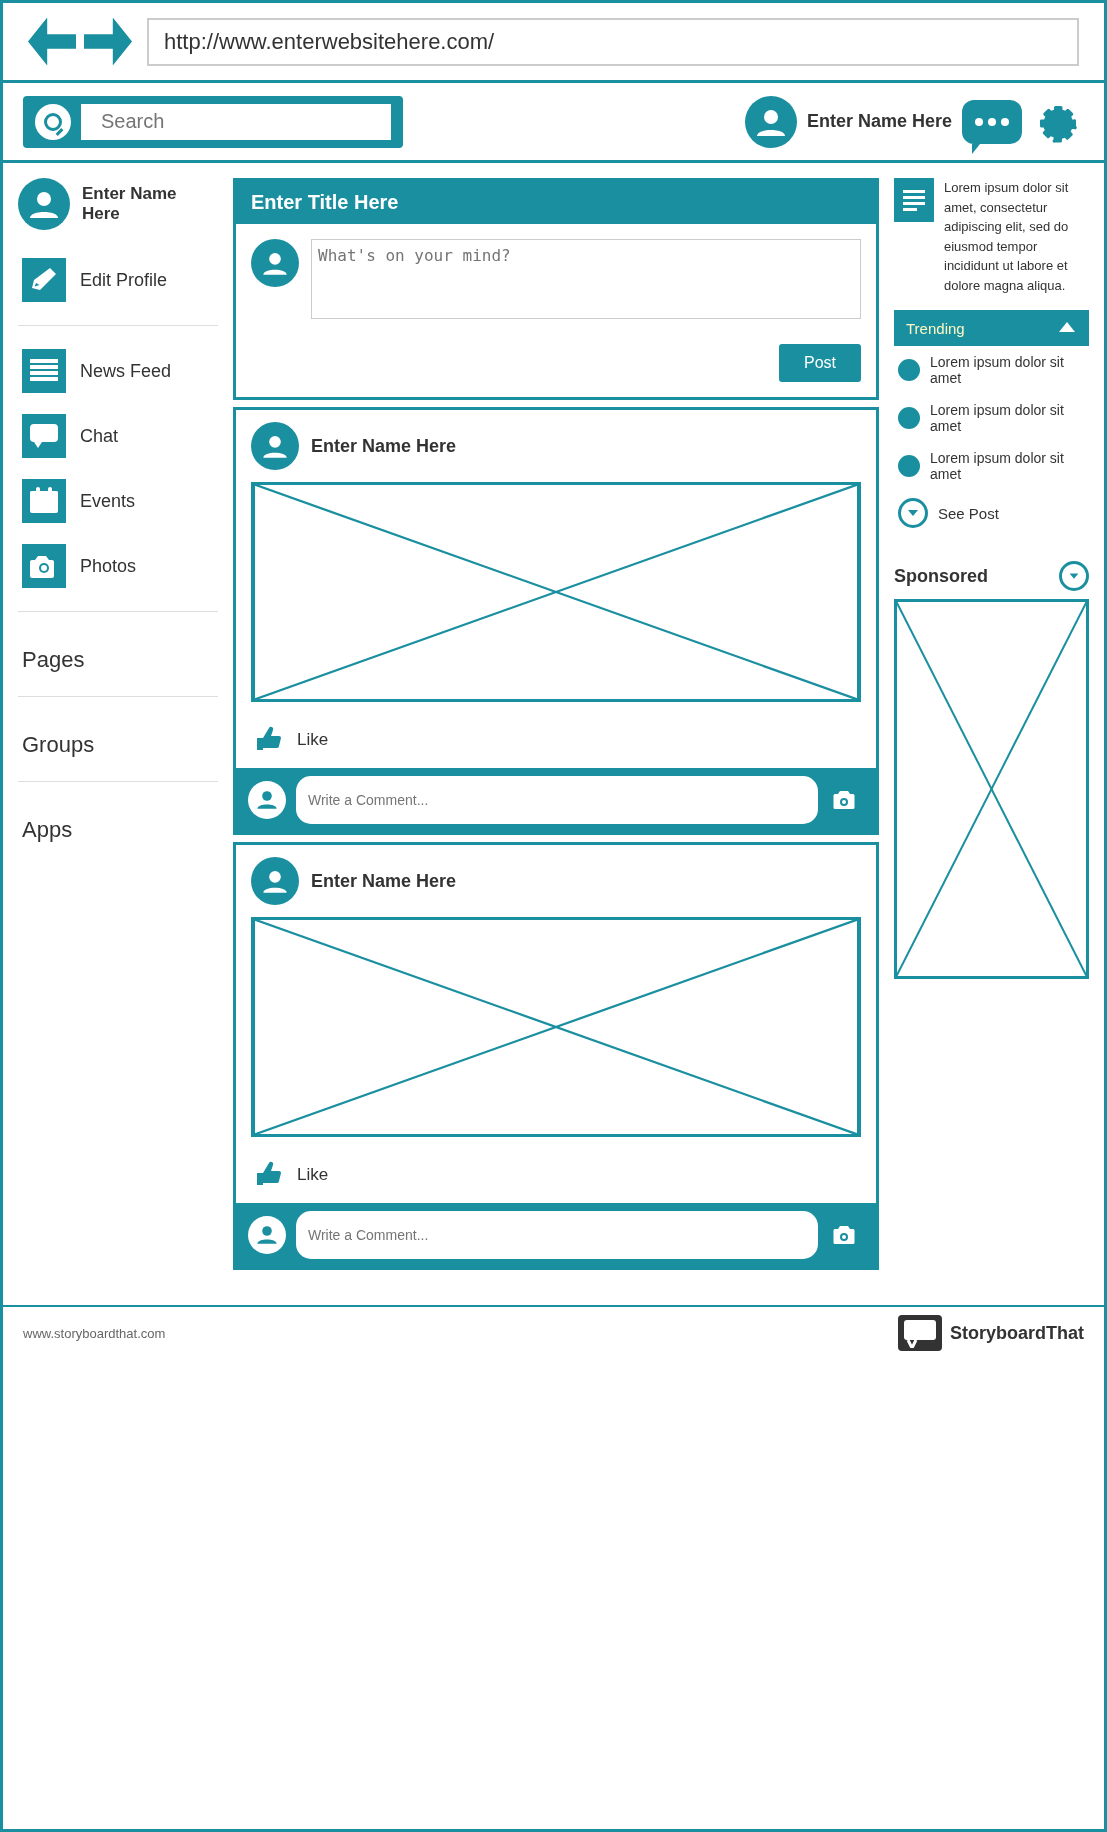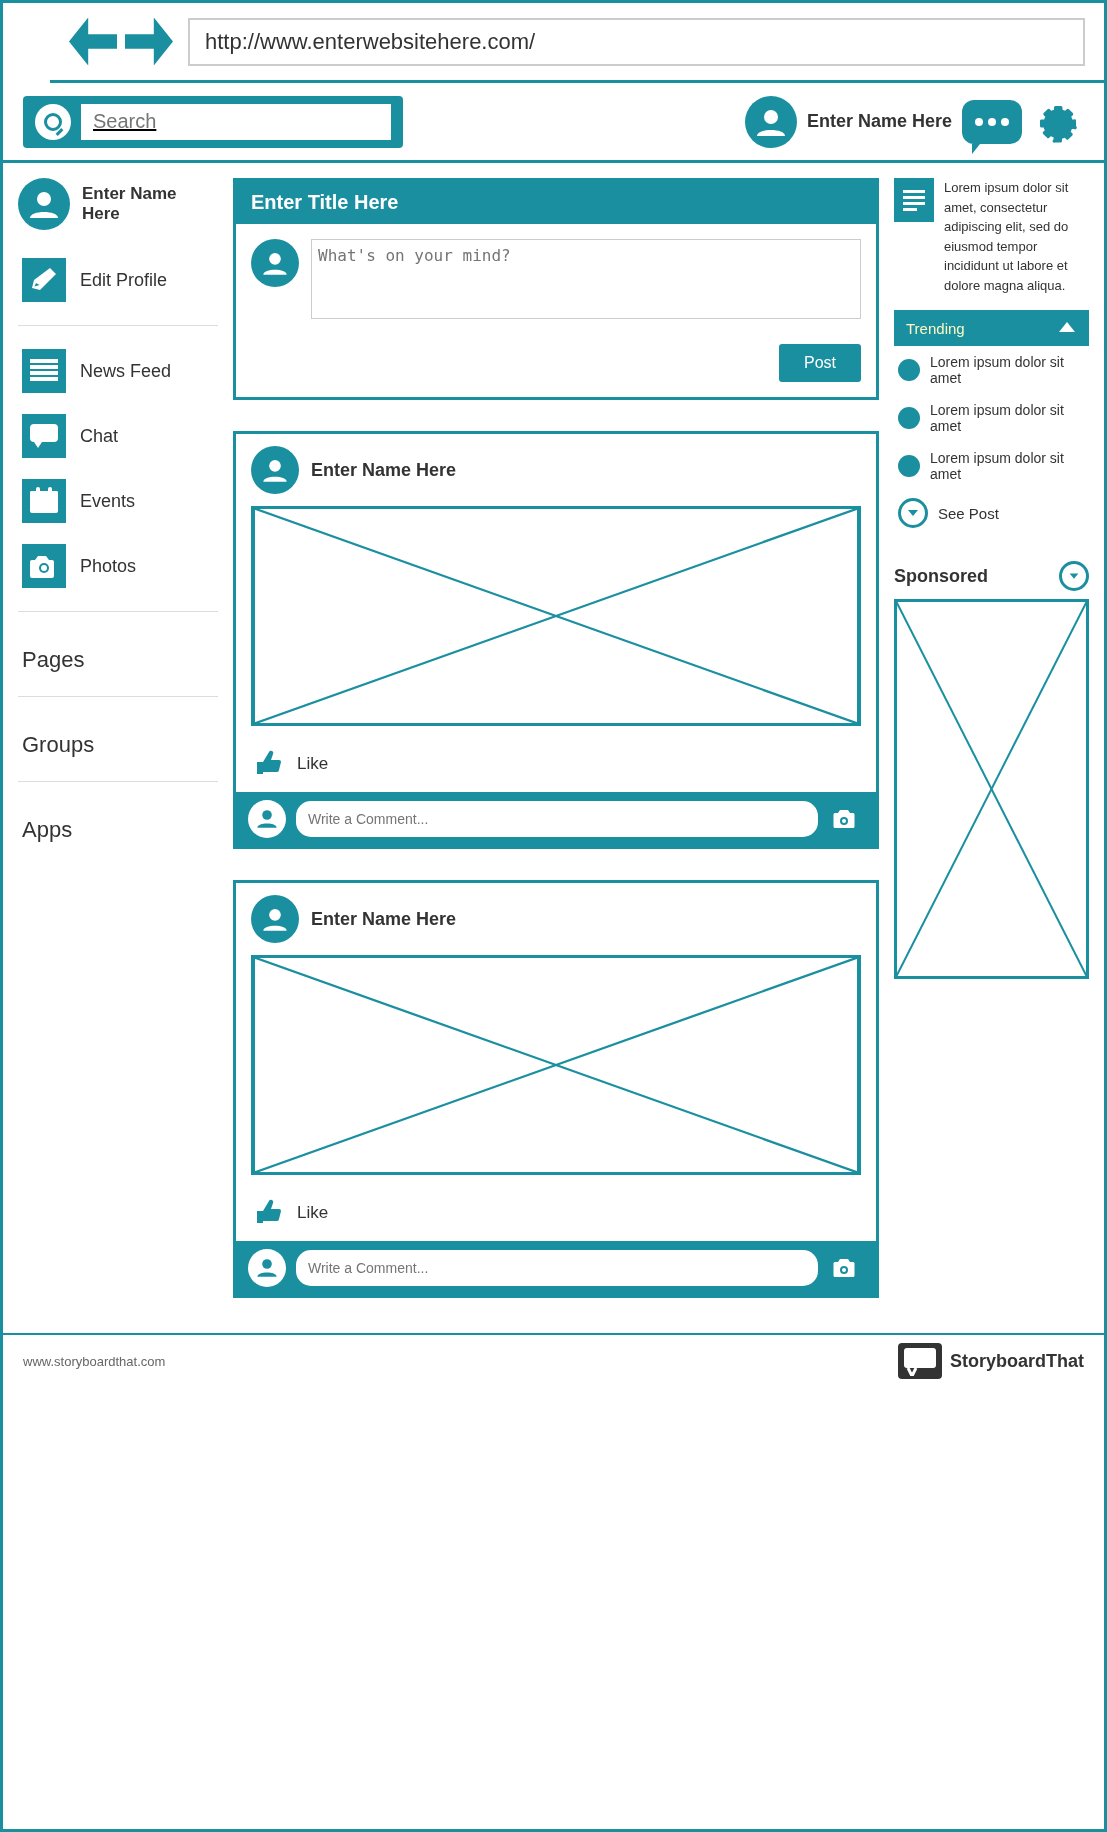--- a/index.html
+++ b/index.html
@@ -10,24 +10,23 @@
       min-height: 1832px;
       border: 3px solid #1a8fa0;
       position: relative;
     }
 
     
     .browser-bar {
       display: flex;
       align-items: center;
       border-bottom: 3px solid #1a8fa0;
-      padding: 10px 19px;
+      padding: 10px 25px;
       gap: 15px;
       height: 80px;
-      margin-left: 47px;
     }
     .nav-buttons {
       display: flex; gap: 8px;
     }
     .nav-btn {
       width: 48px; height: 48px;
       background: #1a8fa0;
       clip-path: polygon(40% 0%, 40% 35%, 100% 35%, 100% 65%, 40% 65%, 40% 100%, 0% 50%);
       border: none; cursor: pointer;
     }
@@ -83,22 +82,21 @@
       bottom: -8px; right: -2px;
       transform: rotate(45deg);
     }
     .search-input {
       background: #fff;
       border: none;
       height: 36px;
       font-size: 20px;
       flex: 1;
       outline: none;
-      padding: 0 12px;
-      text-decoration: underline;
+      padding: 0 20px;
     }
     .user-area {
       display: flex; align-items: center; gap: 10px; margin-left: auto;
     }
     .user-avatar-icon {
       width: 52px; height: 52px;
       background: #1a8fa0;
       border-radius: 50%;
       display: flex; align-items: center; justify-content: center;
     }
@@ -182,21 +180,21 @@
       font-size: 22px; color: #333;
       padding: 20px 4px 8px;
     }
     .sidebar-divider { height: 1px; background: #ddd; margin: 10px 0; }
 
     
     .feed-area {
       flex: 1;
       display: flex;
       flex-direction: column;
-      gap: 31px;
+      gap: 7px;
     }
 
     
     .post-composer {
       border: 3px solid #1a8fa0;
     }
     .composer-header {
       background: #1a8fa0;
       padding: 10px 15px;
     }
@@ -288,21 +286,21 @@
     }
     .comment-avatar {
       width: 38px; height: 38px;
       background: #fff;
       border-radius: 50%;
       display: flex; align-items: center; justify-content: center;
       flex-shrink: 0;
     }
     .comment-input {
       flex: 1;
-      height: 36px;
+      height: 48px;
       border: none;
       border-radius: 15px;
       padding: 0 12px;
       font-size: 14px;
       outline: none;
     }
     .camera-btn {
       width: 36px; height: 36px;
       display: flex; align-items: center; justify-content: center;
       cursor: pointer;

